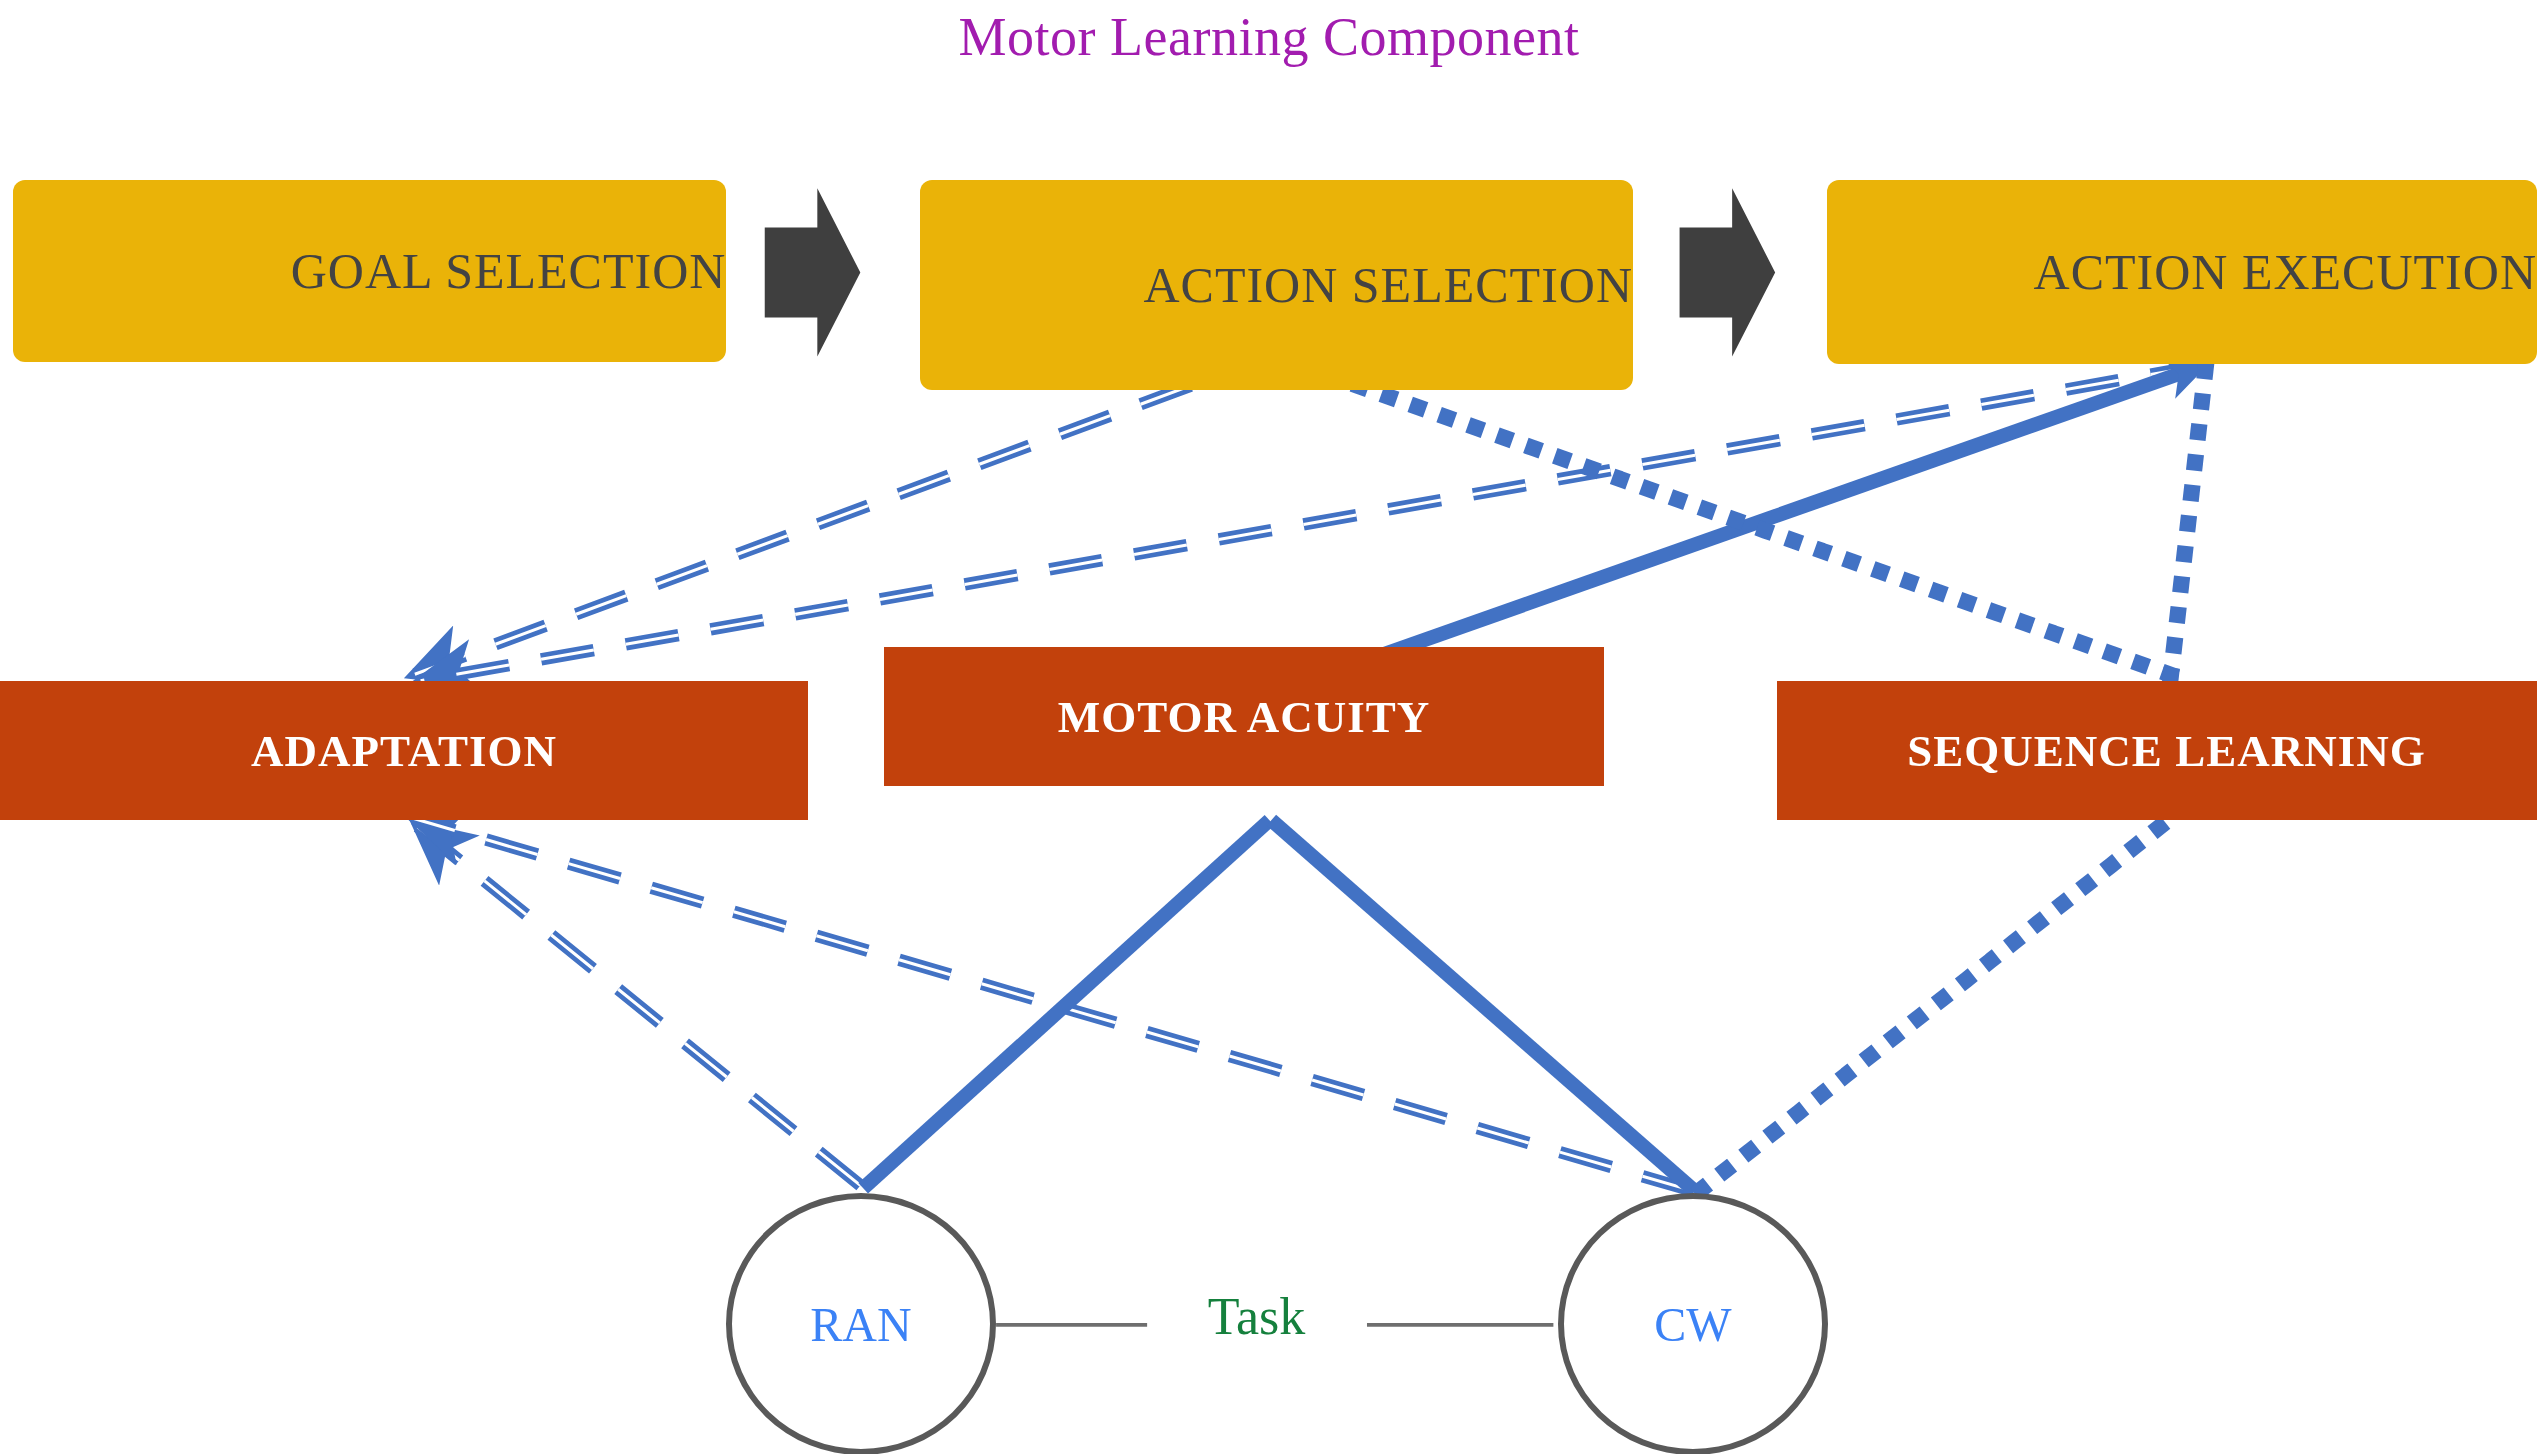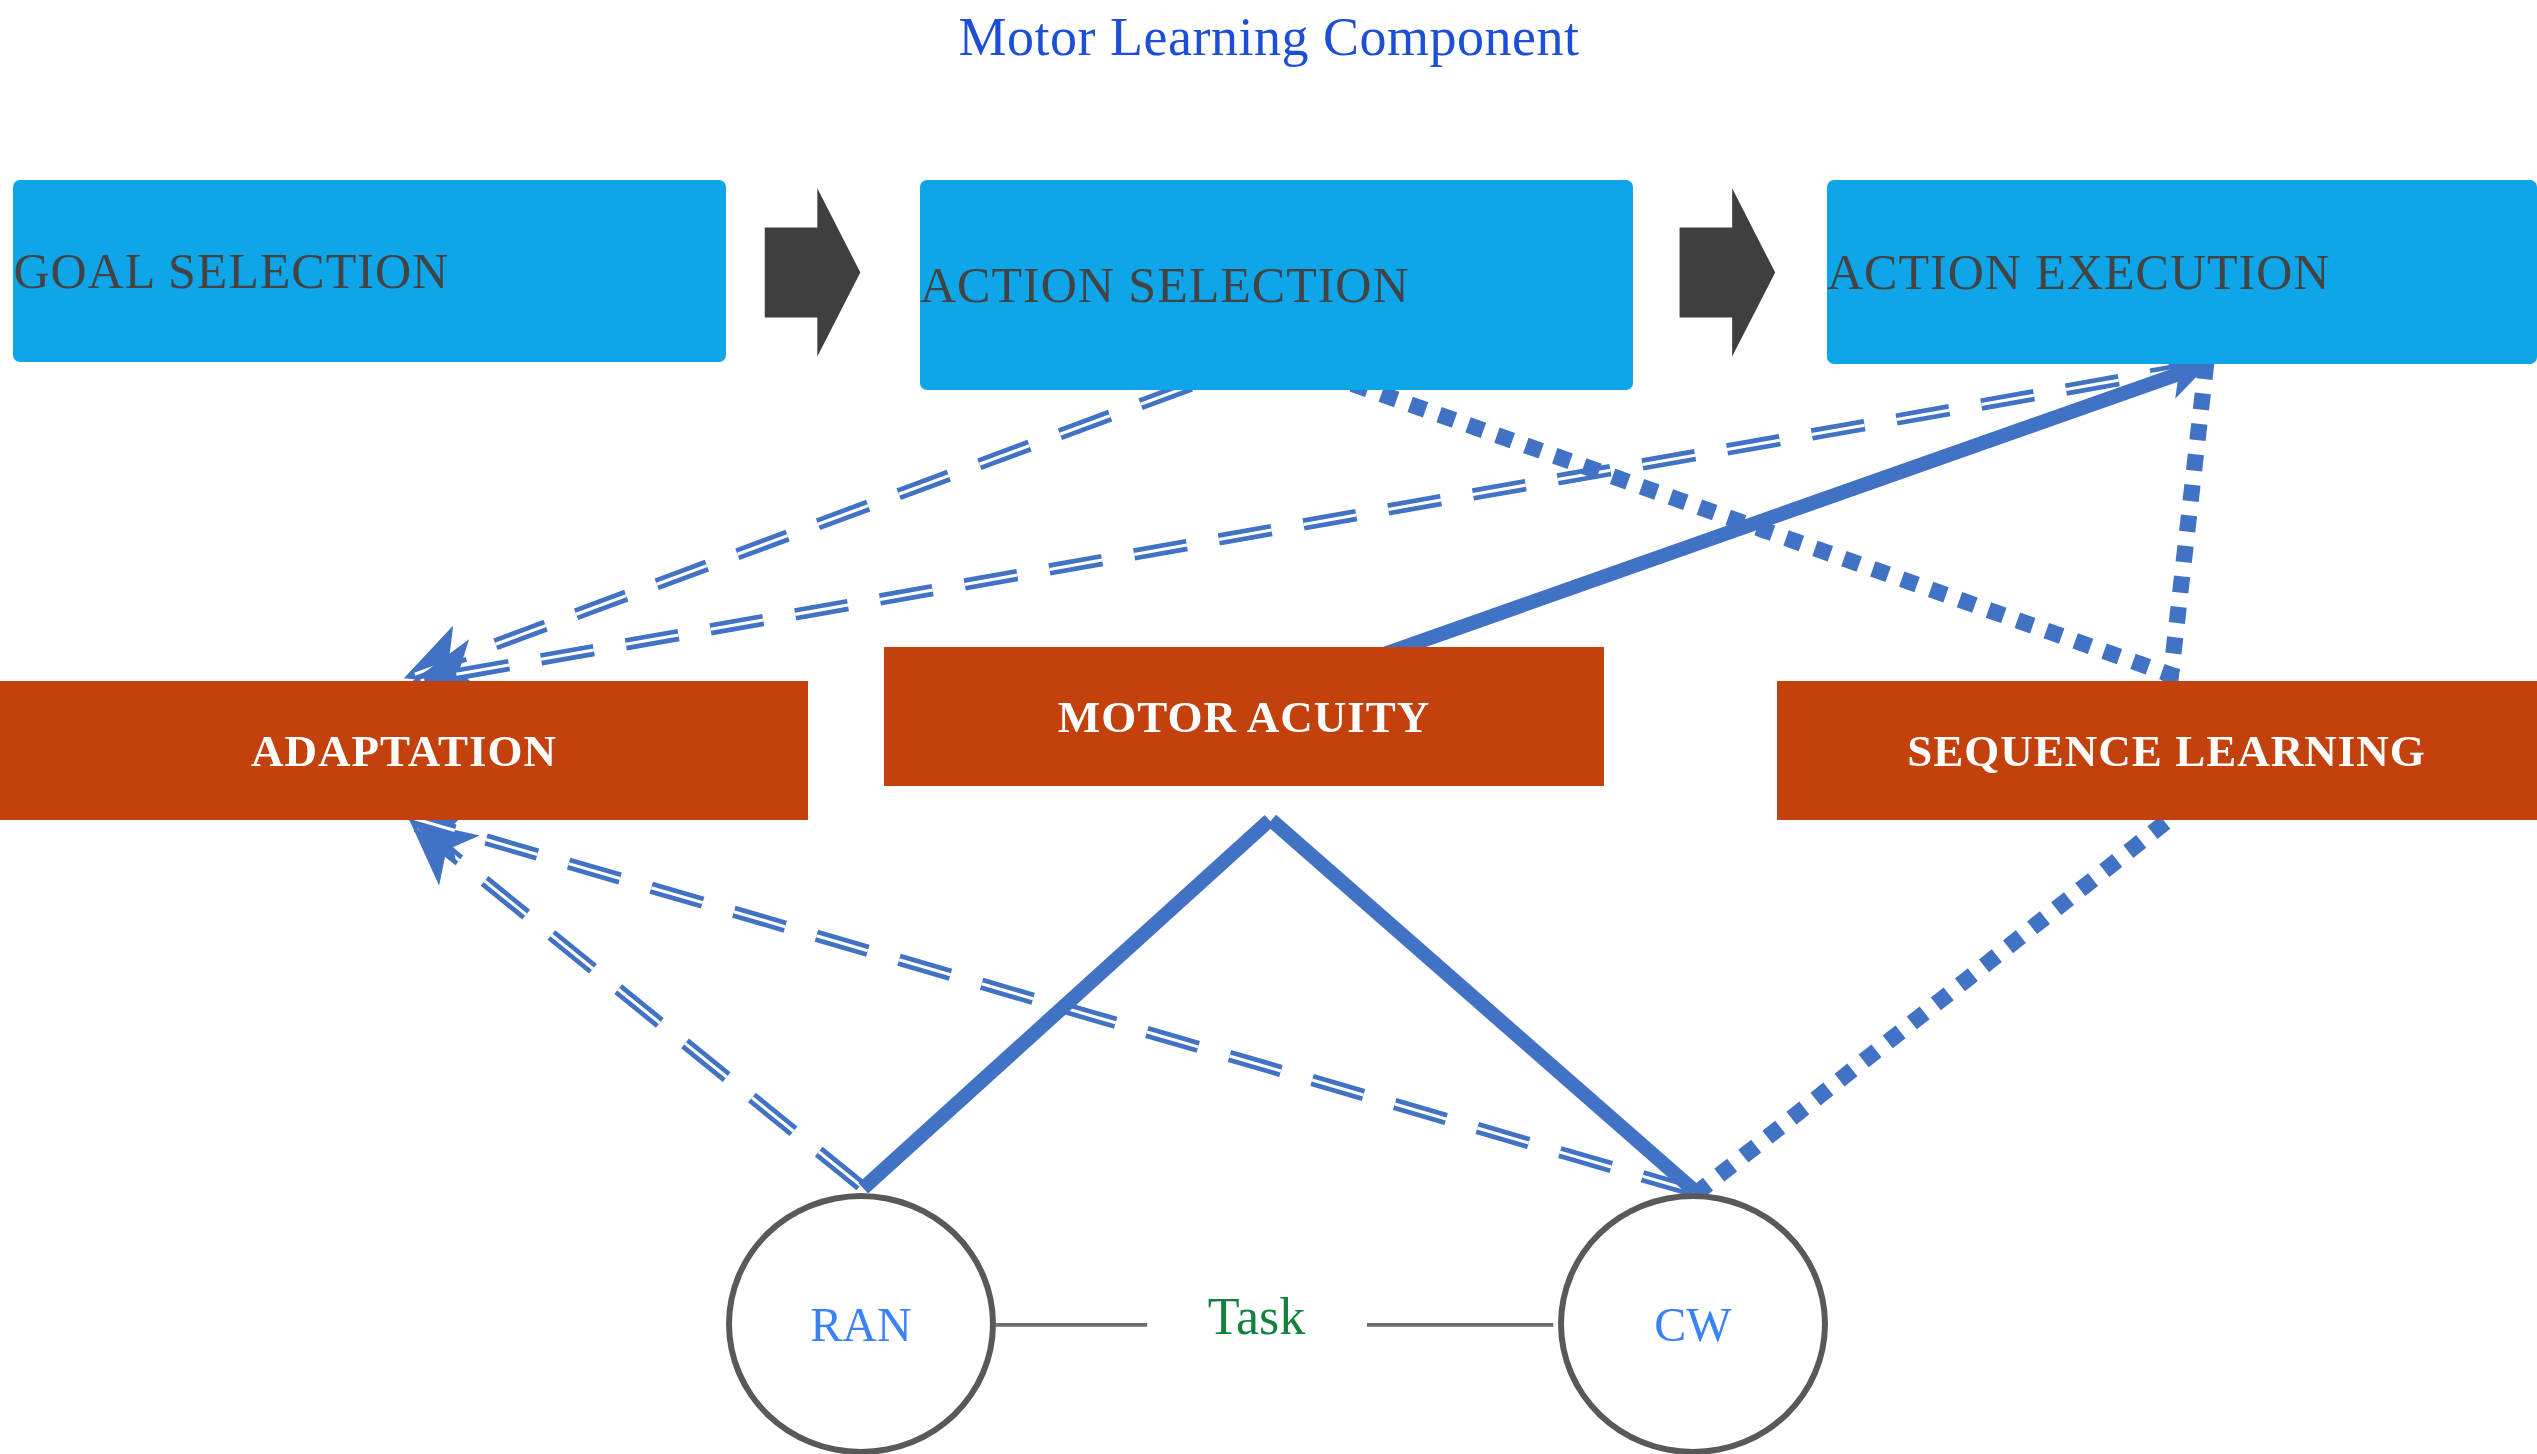--- a/index.html
+++ b/index.html
@@ -32,32 +32,32 @@
     height: 1455px;
   }
 
   .diagram-title {
     position: absolute;
     left: 0;
     top: 5.7px;
     width: 2538px;
     text-align: center;
     font-size: 54px;
-    color: #1d4ed8;
+    color: #a21caf;
     letter-spacing: 0.5px;
     white-space: nowrap;
   }
 
   .stage-box {
     position: absolute;
-    background: #0ea5e9;
-    border-radius: 7px;
+    background: #eab308;
+    border-radius: 12px;
     display: flex;
     align-items: center;
-    justify-content: flex-start;
+    justify-content: flex-end;
   }
   .stage-box-label {
     font-size: 50px;
     color: #434343;
     letter-spacing: 1px;
     white-space: nowrap;
     text-transform: uppercase;
   }
 
   .component-box {

